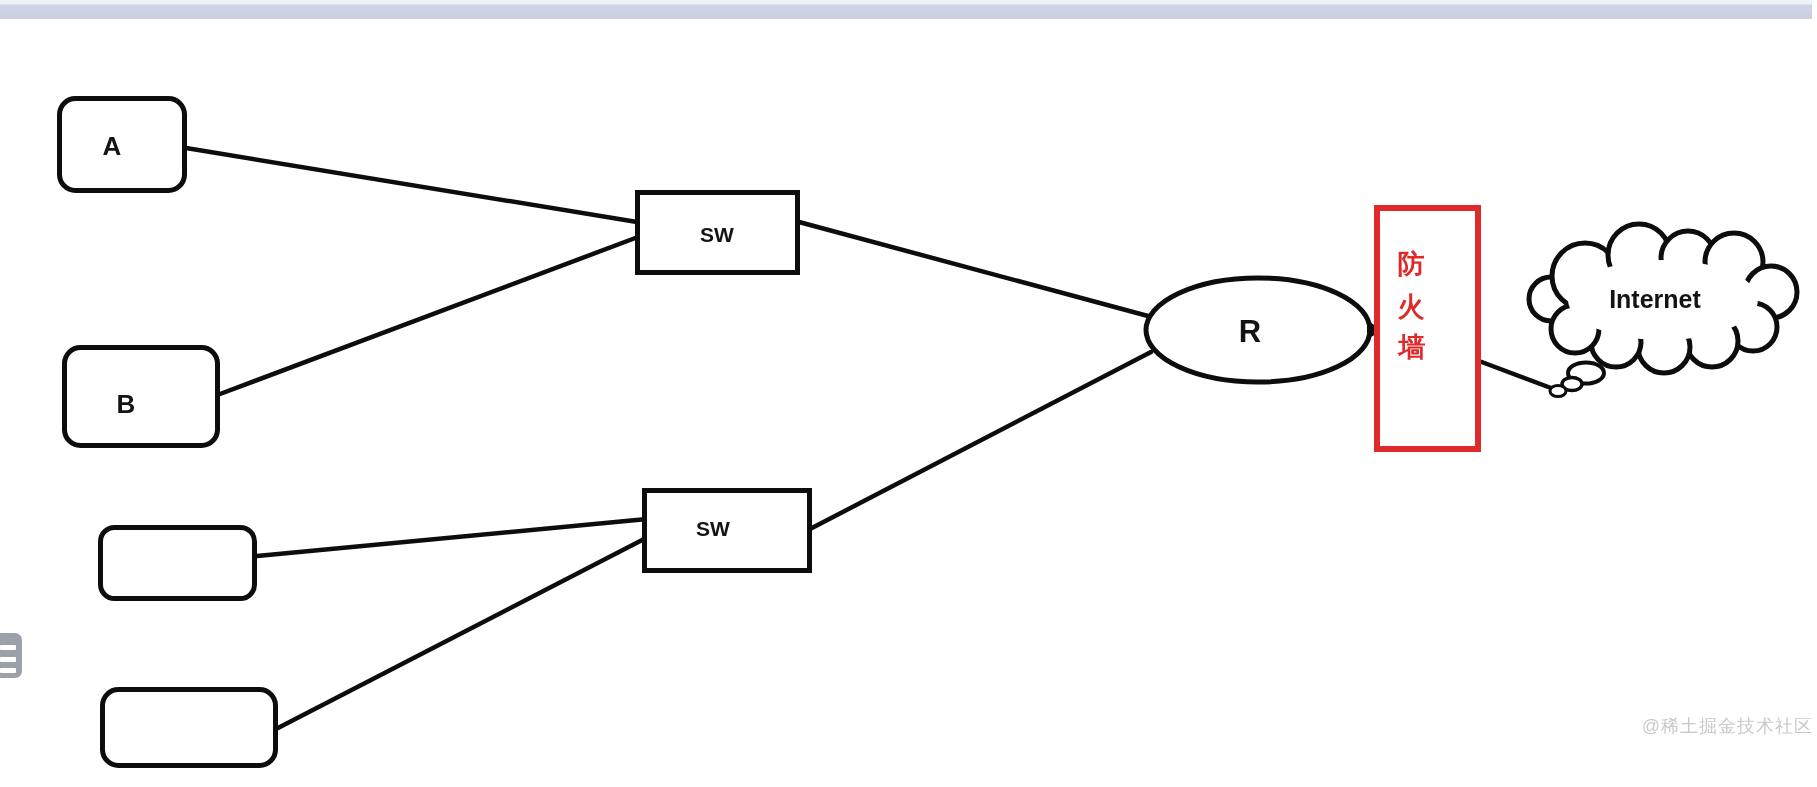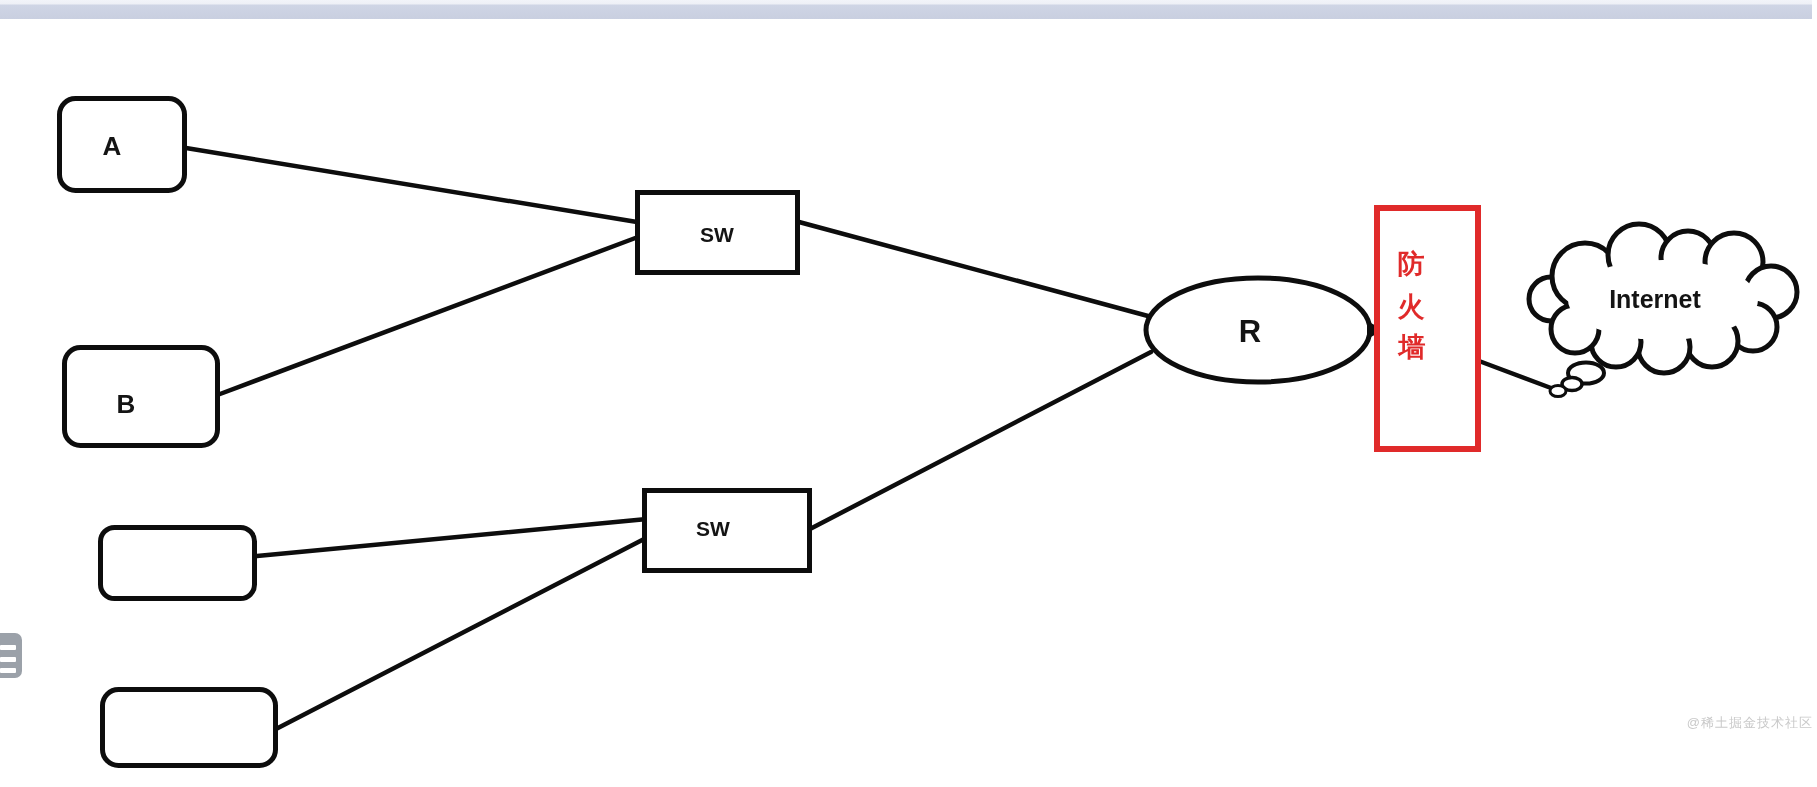--- a/index.html
+++ b/index.html
@@ -5,21 +5,21 @@
   html,body{margin:0;padding:0;background:#ffffff;}
   .stage{position:relative;width:1817px;height:787px;background:#ffffff;overflow:hidden;
          font-family:"Liberation Sans",sans-serif;}
   .topbar{position:absolute;left:0;top:0;width:1812px;height:19px;
           background:linear-gradient(to bottom,#f2f4f9 0px,#eef0f6 4px,#cfd5e5 5px,#c9cfe0 19px);}
   .menu-chip{position:absolute;left:-12px;top:633px;width:34px;height:45px;
              background:#9ba1a9;border-radius:7px;}
   .menu-chip .bar{position:absolute;left:12px;width:16px;height:5px;background:#ffffff;border-radius:1px;}
   .menu-chip .b1{top:12px}.menu-chip .b2{top:24px}.menu-chip .b3{top:35px}
   .watermark{position:absolute;right:4px;top:714px;width:400px;text-align:right;
-             font-size:13px;color:#c9c9c9;letter-spacing:1px;}
+             font-size:18px;color:#c9c9c9;letter-spacing:1px;}
   svg.canvas{position:absolute;left:0;top:0;}
   .edge{stroke:#0d0d0d;stroke-width:4.5;stroke-linecap:round;fill:none;}
   .shape{fill:#ffffff;stroke:#0d0d0d;stroke-width:5;}
   .fw-shape{fill:#ffffff;stroke:#e02a2a;stroke-width:6;}
   .cloud-bump{fill:#ffffff;stroke:#0d0d0d;stroke-width:5;}
   .cloud-clean{fill:#ffffff;stroke:none;}
   .bubble{fill:#ffffff;stroke:#0d0d0d;}
   .lbl{fill:#141414;font-family:"Liberation Sans",sans-serif;font-weight:700;
        text-anchor:middle;dominant-baseline:central;}
   .lbl-host{font-size:26px;}

